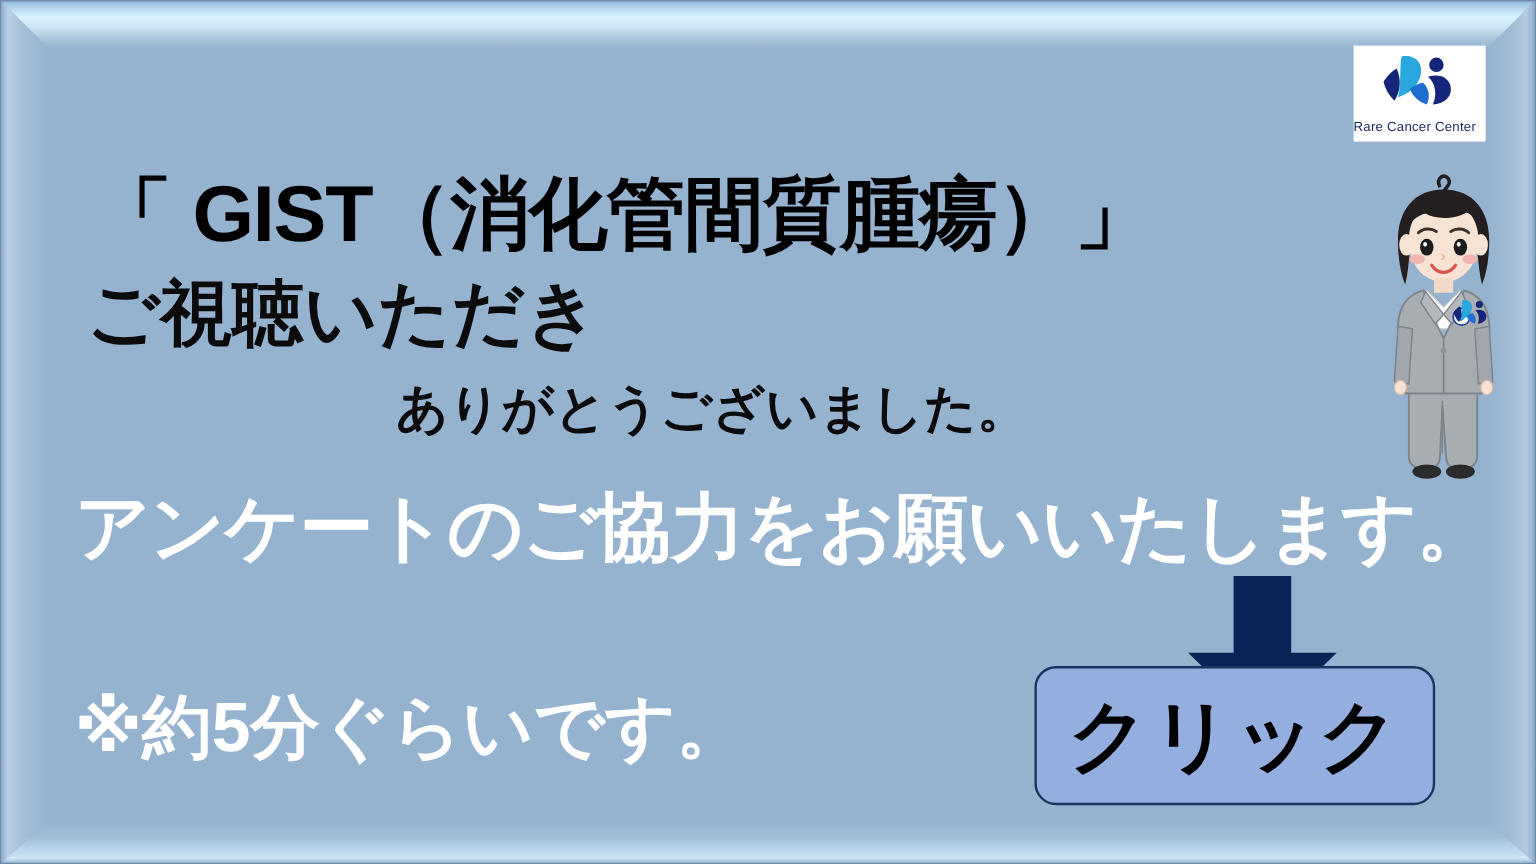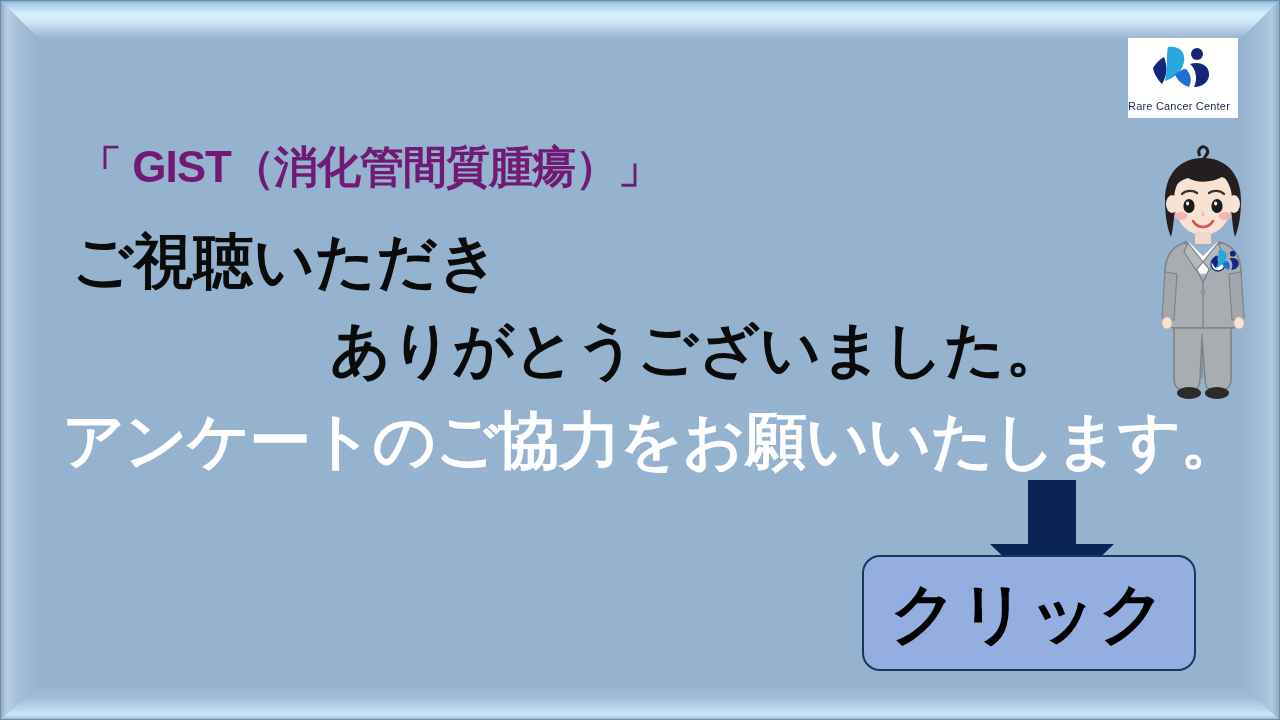--- a/index.html
+++ b/index.html
@@ -77,43 +77,43 @@
     letter-spacing: 0px;
     text-shadow:
       0 0 6px #ffffff, 0 0 6px #ffffff, 0 0 10px #ffffff,
       0 0 14px #ffffff, 0 0 4px #ffffff, 0 0 4px #ffffff;
   }
 
   .gist-line {
     position: absolute;
     left: 78px;
     top: 145px;
-    font-size: 44px;
-    line-height: 1.0;
-    font-weight: bold;
-    color: #701a75;
+    font-size: 66px;
+    line-height: 1.0;
+    font-weight: bold;
+    color: #000000;
     white-space: nowrap;
     letter-spacing: -1px;
   }
 
   .thanks1 {
     position: absolute;
     left: 72px;
     top: 232px;
     font-size: 60px;
     line-height: 1.0;
     font-weight: bold;
     color: #0b0b0b;
     white-space: nowrap;
   }
   .thanks2 {
     position: absolute;
     left: 330px;
     top: 320px;
-    font-size: 60px;
+    font-size: 43px;
     line-height: 1.0;
     font-weight: bold;
     color: #0b0b0b;
     white-space: nowrap;
   }
 
   .request {
     position: absolute;
     left: 62px;
     top: 398px;
@@ -216,20 +216,21 @@
   <div class="frame-edge frame-right"></div>
   <div class="frame-edge frame-outline"></div>
 
 
   <div class="gist-line">「 GIST（消化管間質腫瘍）」</div>
 
   <div class="thanks1">ご視聴いただき</div>
   <div class="thanks2">ありがとうございました。</div>
 
   <div class="request">アンケートのご協力をお願いいたします。</div>
+  <div class="note">※約5分ぐらいです。</div>
 
   <svg class="down-arrow" viewBox="0 0 128 128">
     <polygon points="40,2 88,2 88,66 126,66 64,126 2,66 40,66" fill="#0A2457"></polygon>
   </svg>
 
   <div class="click-button">
     <span class="click-button-label">クリック</span>
   </div>
 
   <div class="logo-box">

